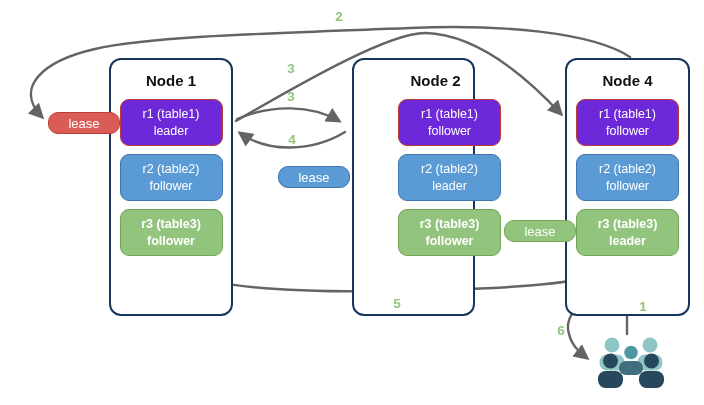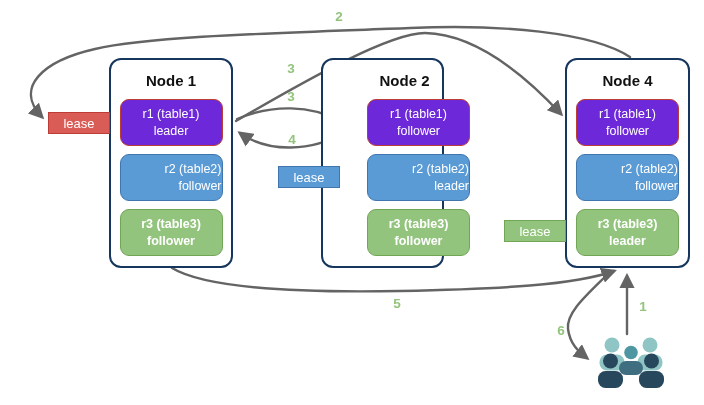--- a/index.html
+++ b/index.html
@@ -1,33 +1,33 @@
 <!DOCTYPE html>
 <html><head>
 <meta charset="utf-8">
 <style>
   html,body{margin:0;padding:0;background:#ffffff;}
   body{width:704px;height:405px;overflow:hidden;font-family:"Liberation Sans",sans-serif;}
   #stage{position:relative;width:704px;height:405px;background:#ffffff;}
 
-  .node{position:absolute;top:58px;height:210px;background:#ffffff;
+  .node{position:absolute;top:58px;height:258px;background:#ffffff;
         border:2px solid #16365d;border-radius:12px;box-sizing:border-box;}
   .node1{left:109px;width:124px;}
-  .node2{left:321px;width:123px;padding-left:44px;}
+  .node2{left:352px;width:123px;padding-left:44px;}
   .node3{left:565px;width:125px;}
   .node-title{text-align:center;font-weight:700;font-size:15px;color:#111;
               margin:11px 0 9px 0;line-height:19px;}
   .replica{width:103px;height:47px;margin:0 auto 8px auto;border-radius:9px;
            box-sizing:border-box;display:flex;flex-direction:column;justify-content:center;
            align-items:center;color:#ffffff;font-size:12.5px;line-height:1.32;text-align:center;}
   .replica.red{background:#6d28d9;border:1.5px solid #bd3d36;}
-  .replica.blue{background:#5b9bd5;border:1.5px solid #4175ad;align-items:flex-end;}
+  .replica.blue{background:#5b9bd5;border:1.5px solid #4175ad;}
   .replica.green{background:#93c47d;border:1.5px solid #71a655;font-weight:bold;}
 
-  .lease{position:absolute;width:62px;height:22px;border-radius:0;box-sizing:border-box;
+  .lease{position:absolute;width:72px;height:22px;border-radius:10px;box-sizing:border-box;
          display:flex;align-items:center;justify-content:center;color:#ffffff;font-size:13px;}
   .lease.red{left:48px;top:112px;background:#d95c57;border:1.5px solid #bd3d36;}
   .lease.blue{left:278px;top:166px;background:#5b9bd5;border:1.5px solid #4175ad;}
   .lease.green{left:504px;top:220px;background:#93c47d;border:1.5px solid #71a655;}
 
   .step{position:absolute;transform:translate(-50%,-50%);color:#93c47d;
         font-weight:700;font-size:13.5px;}
   #step2{left:339px;top:16px;}
   #step3a{left:291px;top:68px;}
   #step3b{left:291px;top:96px;}

